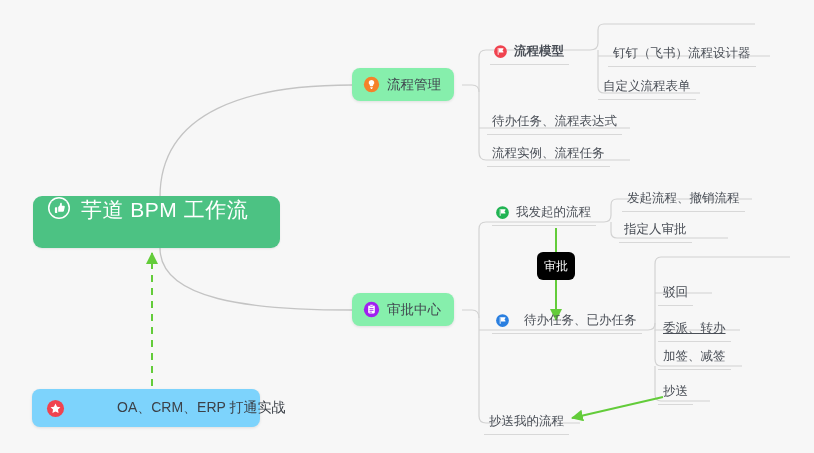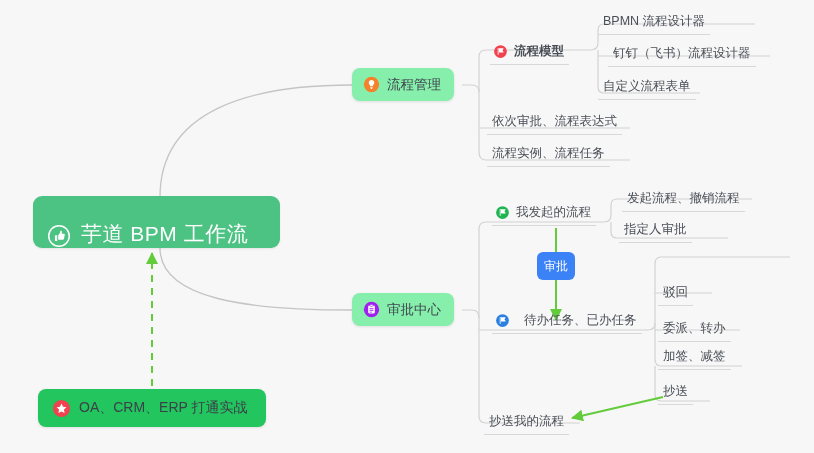--- a/index.html
+++ b/index.html
@@ -20,21 +20,21 @@
     pointer-events: none;
   }
 
   
   .root-node {
     position: absolute;
     left: 33px; top: 196px;
     width: 247px; height: 52px;
     background: #4cc283;
     border-radius: 9px;
-    display: flex; align-items: flex-end;
+    display: flex; align-items: flex-start;
     padding-left: 14px;
     box-shadow: 0 1px 2px rgba(0,0,0,0.08);
   }
   .root-label {
     color: #ffffff;
     font-size: 21px;
     letter-spacing: 0.5px;
     margin-left: 10px;
     white-space: nowrap;
   }
@@ -70,41 +70,42 @@
   }
   .leaf.with-icon {
     display: flex; align-items: center;
     padding-left: 3px;
   }
   .leaf .leaf-text { margin-left: 6px; }
 
   
   .note-card {
     position: absolute;
-    left: 38px; top: 389px;
+    left: 32px; top: 389px;
     width: 228px; height: 38px;
-    background: #22c55e;
+    background: #7dd3fc;
     border-radius: 8px;
     display: flex; align-items: center;
     padding-left: 14px;
     box-shadow: 0 1px 3px rgba(0,0,0,0.10);
+    gap: 44px;
   }
   .note-label {
     font-size: 14px;
     color: #3c4148;
     margin-left: 8px;
     white-space: nowrap;
   }
 
   
   .tag-badge {
     position: absolute;
     left: 537px; top: 252px;
     width: 38px; height: 28px;
-    background: #3b82f6;
+    background: #000000;
     border-radius: 6px;
     display: flex; align-items: center; justify-content: center;
   }
   .tag-badge span {
     color: #ffffff;
     font-size: 12px;
     white-space: nowrap;
   }
 </style>
 </head>
@@ -184,25 +185,24 @@
     <span class="icon">
       <svg width="15" height="15" viewBox="0 0 20 20">
         <circle cx="10" cy="10" r="8.5" fill="#f0434f"></circle>
         <rect x="6.3" y="5.3" width="1.15" height="9.4" rx="0.55" fill="#ffffff"></rect>
         <path d="M7.9 5.8h5.6a0.5 0.5 0 0 1 0.42 0.78l-1.3 1.92 1.3 1.92a0.5 0.5 0 0 1-0.42 0.78H7.9z" fill="#ffffff"></path>
       </svg>
     </span>
     <span class="leaf-text">流程模型</span>
   </div>
 
-  <div class="leaf" style="left: 598px; top: 11px; border-bottom: 1px solid rgb(216, 216, 216);">BPMN 流程设计器</div>
   <div class="leaf" style="left: 608px; top: 43px; border-bottom: 1px solid rgb(216, 216, 216);">钉钉（飞书）流程设计器</div>
   <div class="leaf" style="left: 598px; top: 76px; border-bottom: 1px solid rgb(216, 216, 216);">自定义流程表单</div>
 
-  <div class="leaf" style="left: 487px; top: 111px; border-bottom: 1px solid rgb(216, 216, 216);">依次审批、流程表达式</div>
+  <div class="leaf" style="left: 487px; top: 111px; border-bottom: 1px solid rgb(216, 216, 216);">待办任务、流程表达式</div>
   <div class="leaf" style="left: 487px; top: 143px; border-bottom: 1px solid rgb(216, 216, 216);">流程实例、流程任务</div>
 
   <div class="branch-node" style="left:352px; top:293px;">
     <span class="icon">
       <svg width="17" height="17" viewBox="0 0 20 20">
         <circle cx="10" cy="10" r="9" fill="#a020f0"></circle>
         <rect x="6.1" y="5.4" width="7.8" height="9.2" rx="1.3" fill="#ffffff"></rect>
         <rect x="8.1" y="4.2" width="3.8" height="2.1" rx="0.9" fill="#ffffff" stroke="#a020f0" stroke-width="0.7"></rect>
         <rect x="7.5" y="8.3" width="5.0" height="0.95" rx="0.45" fill="#a020f0"></rect>
         <rect x="7.5" y="10.4" width="5.0" height="0.95" rx="0.45" fill="#a020f0"></rect>
@@ -231,21 +231,21 @@
       <svg width="15" height="15" viewBox="0 0 20 20">
         <circle cx="10" cy="10" r="8.5" fill="#2a7fe0"></circle>
         <rect x="6.3" y="5.3" width="1.15" height="9.4" rx="0.55" fill="#ffffff"></rect>
         <path d="M7.9 5.8h5.6a0.5 0.5 0 0 1 0.42 0.78l-1.3 1.92 1.3 1.92a0.5 0.5 0 0 1-0.42 0.78H7.9z" fill="#ffffff"></path>
       </svg>
     </span>
     <span class="leaf-text">待办任务、已办任务</span>
   </div>
 
   <div class="leaf" style="left: 658px; top: 282px; border-bottom: 1px solid rgb(216, 216, 216);">驳回</div>
-  <div class="leaf" style="left: 658px; top: 318px; border-bottom: 1px solid rgb(216, 216, 216);">委派、转办</div>
+  <div class="leaf" style="left: 658px; top: 318px; border-bottom: 1px solid rgb(216, 216, 216); text-decoration: underline;">委派、转办</div>
   <div class="leaf" style="left: 658px; top: 346px; border-bottom: 1px solid rgb(216, 216, 216); text-align: center;">加签、减签</div>
   <div class="leaf" style="left: 658px; top: 381px; border-bottom: 1px solid rgb(216, 216, 216);">抄送</div>
 
   <div class="leaf" style="left: 484px; top: 411px; border-bottom: 1px solid rgb(216, 216, 216);">抄送我的流程</div>
 
   <div class="tag-badge">
     <span>审批</span>
   </div>
 
   <div class="note-card">

